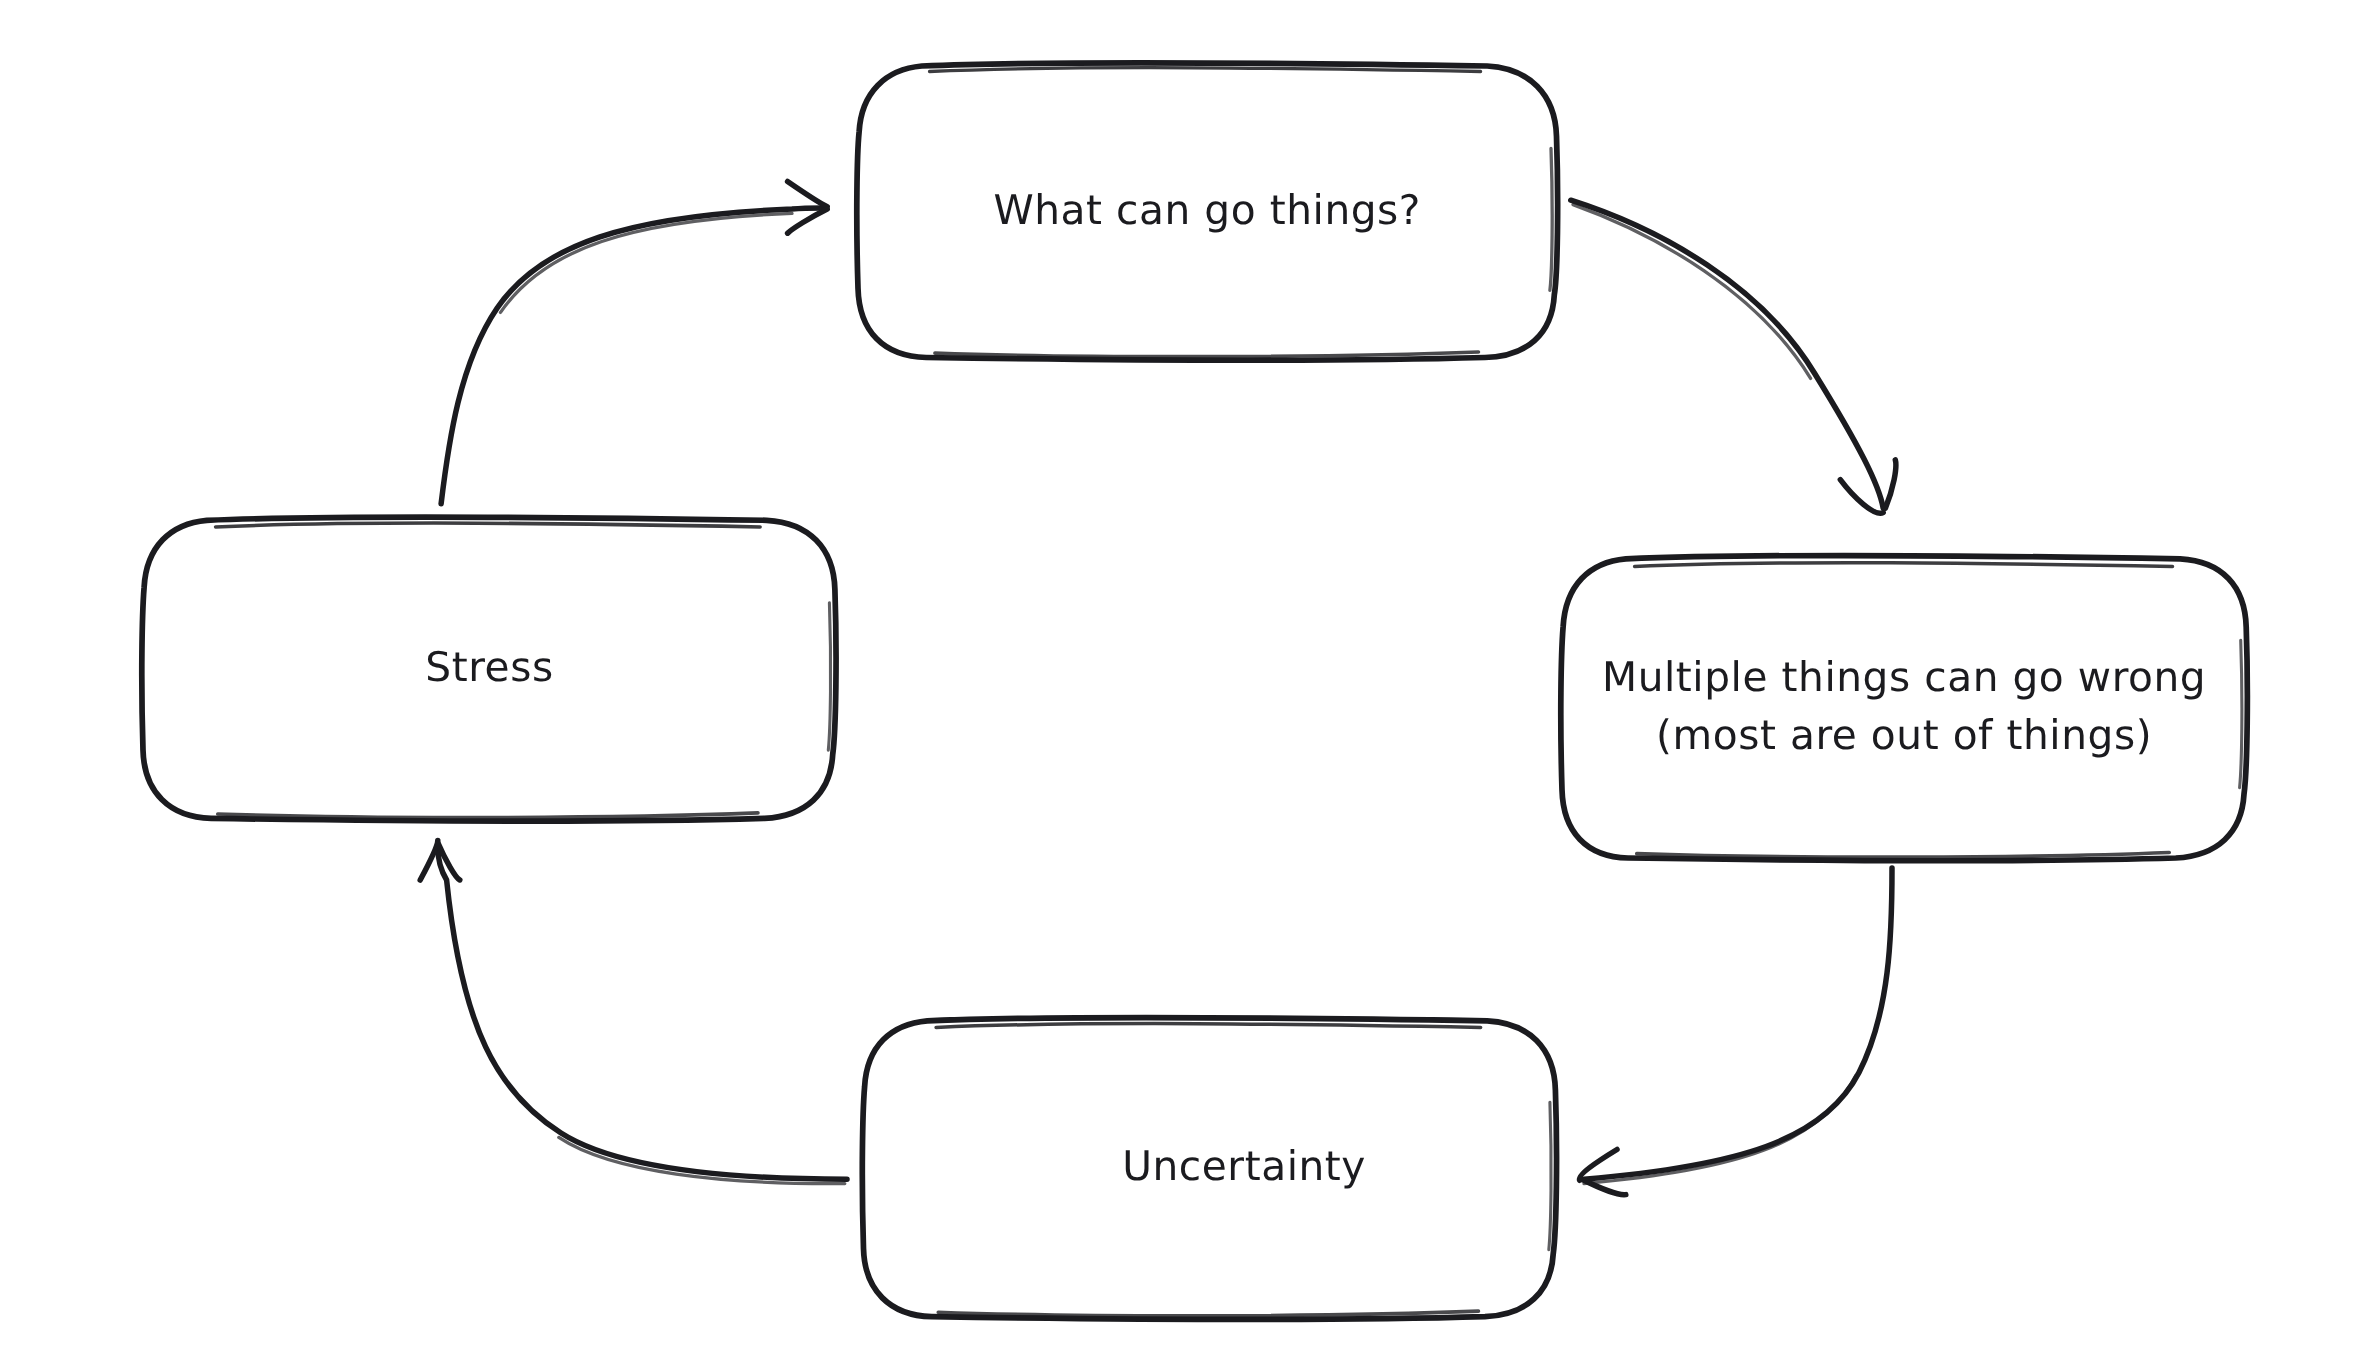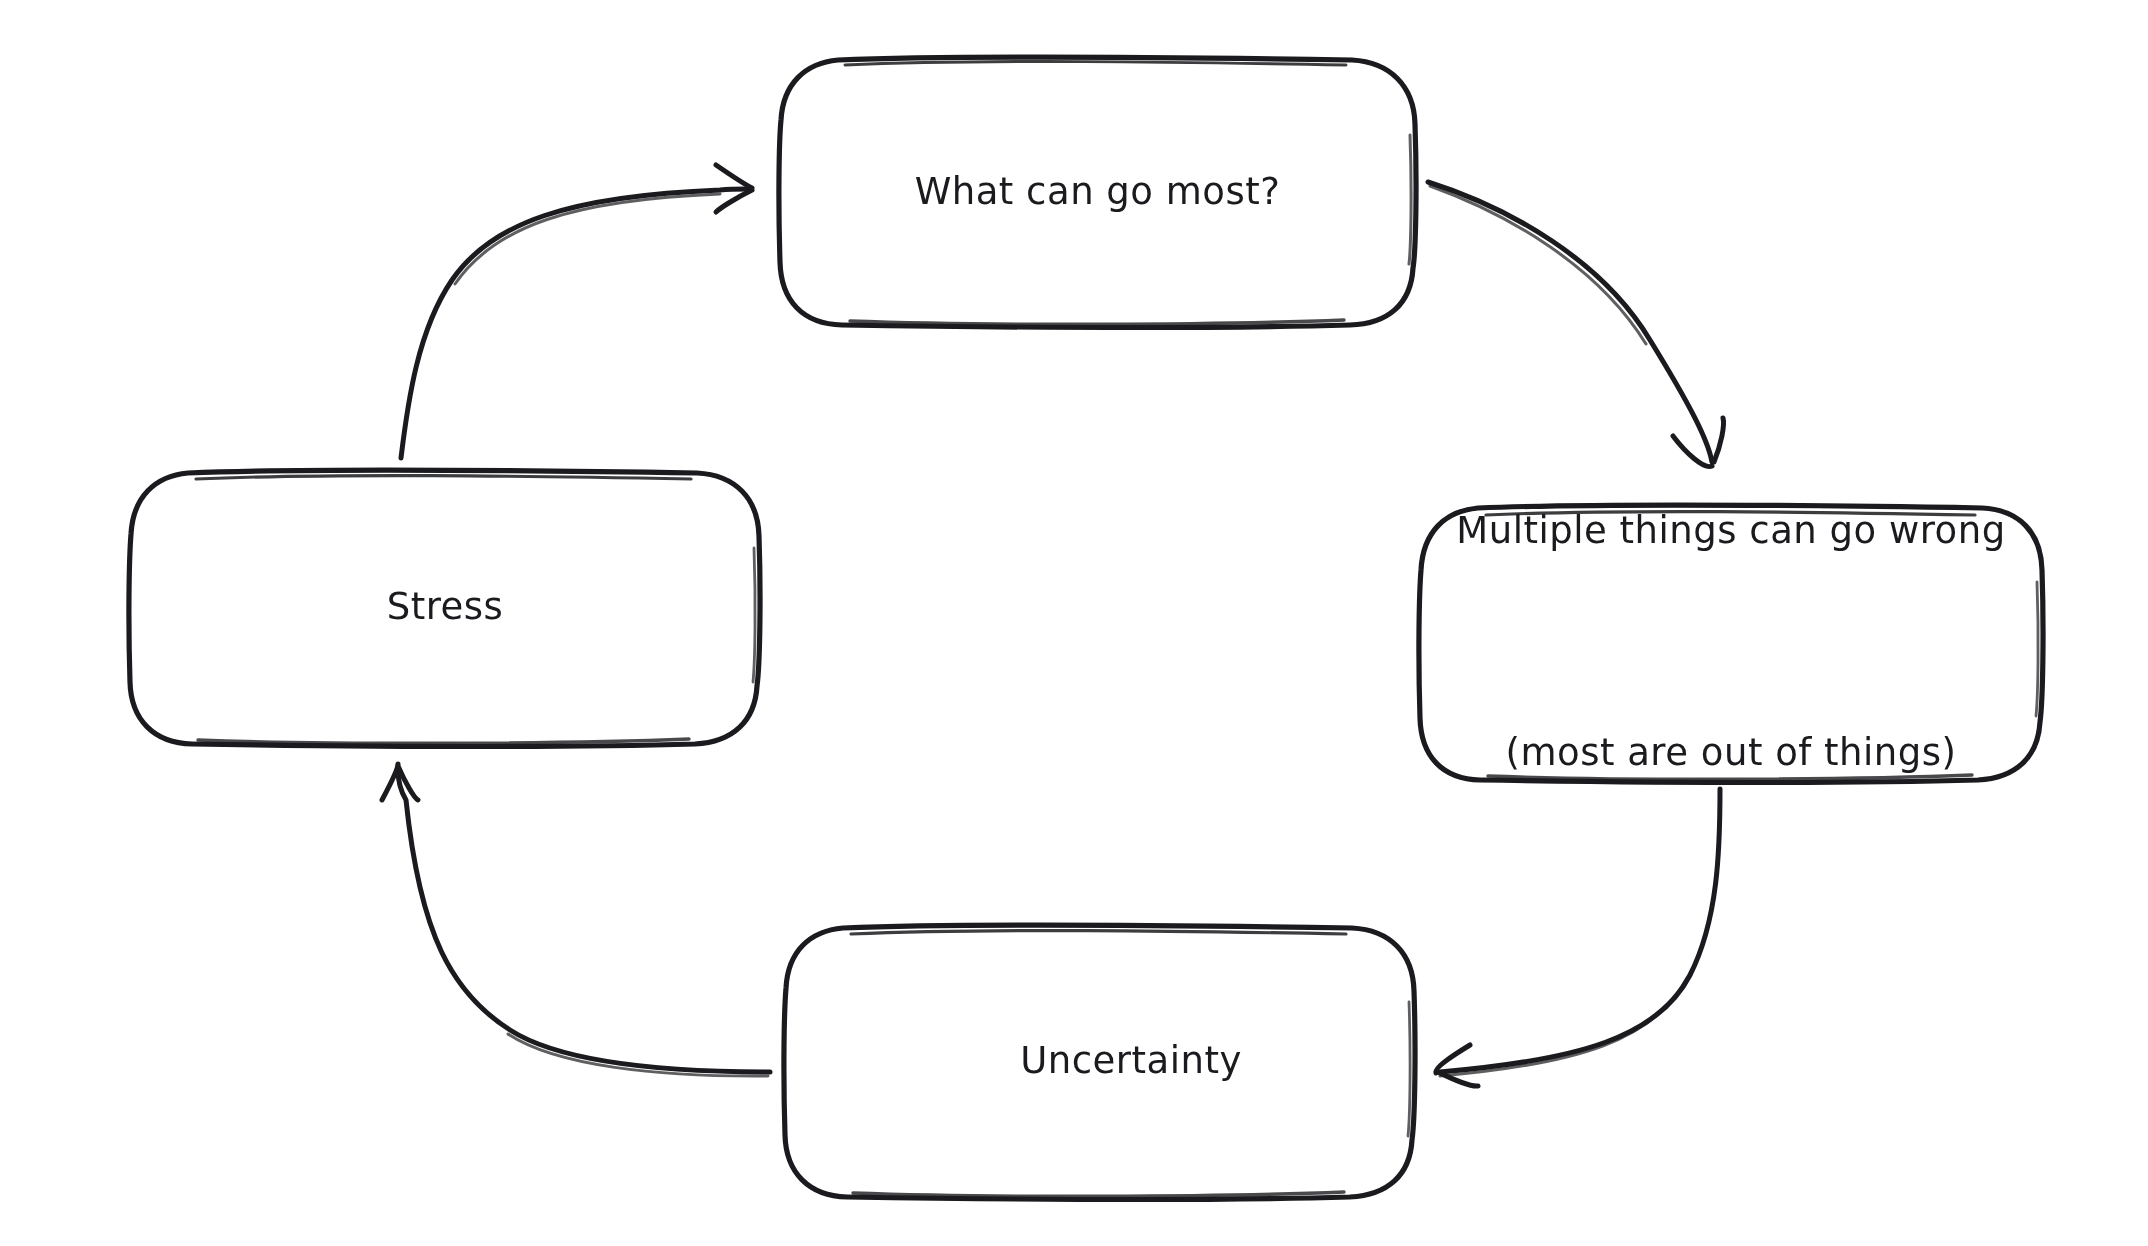--- a/index.html
+++ b/index.html
@@ -159,24 +159,24 @@
         <path stroke-width="3.0" d="
           M 455 284 C 495 226 572 200 720 194" opacity="0.7"></path>
         <path stroke-width="5.0" d="M 716 165 C 732 176 748 186 752 188"></path>
         <path stroke-width="5.0" d="M 752 190 C 736 198 720 208 716 212"></path>
       </g>
 
     </g>
   </svg>
 
   <div class="node-label" style="left:780px; top:58px; width:635px; height:268px;">
-    <span>What can go most?</span>
+    <span>What can go things?</span>
   </div>
 
-  <div class="node-label" style="left:1420px; top:505px; width:622px; height:275px;justify-content:space-between;">
+  <div class="node-label" style="left:1420px; top:505px; width:622px; height:275px;">
     <span>Multiple things can go wrong</span>
     <span class="line2">(most are out of things)</span>
   </div>
 
   <div class="node-label" style="left:816px; top:925px; width:630px; height:272px;">
     <span>Uncertainty</span>
   </div>
 
   <div class="node-label" style="left:130px; top:470px; width:630px; height:275px;align-items:center;">
     <span>Stress</span>

